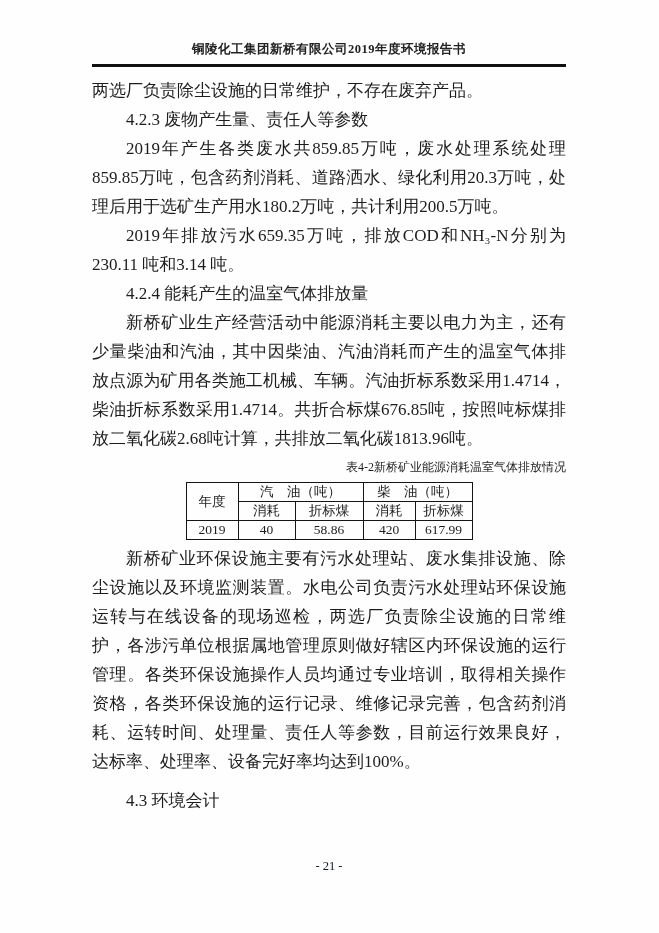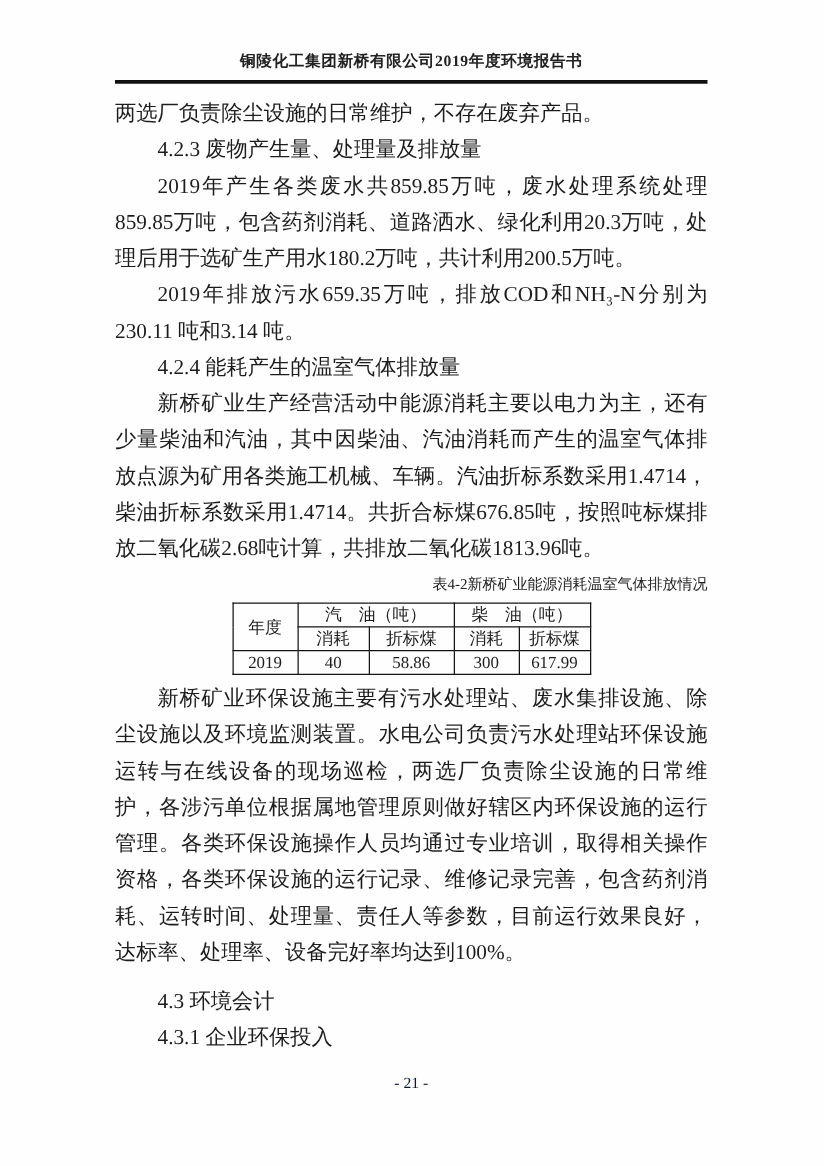--- a/index.html
+++ b/index.html
@@ -112,21 +112,21 @@
 
   <div class="header">
     <div class="header-title">铜陵化工集团新桥有限公司2019年度环境报告书</div>
     <div class="header-rule"></div>
   </div>
 
   <div class="content">
 
     <p class="para no-indent">两选厂负责除尘设施的日常维护，不存在废弃产品。</p>
 
-    <h3 class="sec-heading">4.2.3 废物产生量、处理量及排放量</h3>
+    <h3 class="sec-heading">4.2.3 废物产生量、责任人等参数</h3>
 
     <p class="para">2019年产生各类废水共859.85万吨，废水处理系统处理859.85万吨，包含药剂消耗、道路洒水、绿化利用20.3万吨，处理后用于选矿生产用水180.2万吨，共计利用200.5万吨。</p>
 
     <p class="para">2019年排放污水659.35万吨，排放COD和NH₃-N分别为230.11 吨和3.14 吨。</p>
 
     <h3 class="sec-heading">4.2.4 能耗产生的温室气体排放量</h3>
 
     <p class="para">新桥矿业生产经营活动中能源消耗主要以电力为主，还有少量柴油和汽油，其中因柴油、汽油消耗而产生的温室气体排放点源为矿用各类施工机械、车辆。汽油折标系数采用1.4714，柴油折标系数采用1.4714。共折合标煤676.85吨，按照吨标煤排放二氧化碳2.68吨计算，共排放二氧化碳1813.96吨。</p>
 
     <div class="table-caption">表4-2新桥矿业能源消耗温室气体排放情况</div>
@@ -148,30 +148,29 @@
         <tr>
           <th>消耗</th>
           <th>折标煤</th>
           <th>消耗</th>
           <th>折标煤</th>
         </tr>
         <tr>
           <td>2019</td>
           <td>40</td>
           <td>58.86</td>
-          <td>300</td>
+          <td>420</td>
           <td>617.99</td>
         </tr>
       </tbody>
     </table>
 
 
     <p class="para">新桥矿业环保设施主要有污水处理站、废水集排设施、除尘设施以及环境监测装置。水电公司负责污水处理站环保设施运转与在线设备的现场巡检，两选厂负责除尘设施的日常维护，各涉污单位根据属地管理原则做好辖区内环保设施的运行管理。各类环保设施操作人员均通过专业培训，取得相关操作资格，各类环保设施的运行记录、维修记录完善，包含药剂消耗、运转时间、处理量、责任人等参数，目前运行效果良好，达标率、处理率、设备完好率均达到100%。</p>
 
     <h2 class="sec-heading-bold">4.3 环境会计</h2>
 
-    <h3 class="sec-heading">4.3.1 企业环保投入</h3>
 
   </div>
 
   <div class="page-number">- 21 -</div>
 
 </div>
 
 </body></html>

